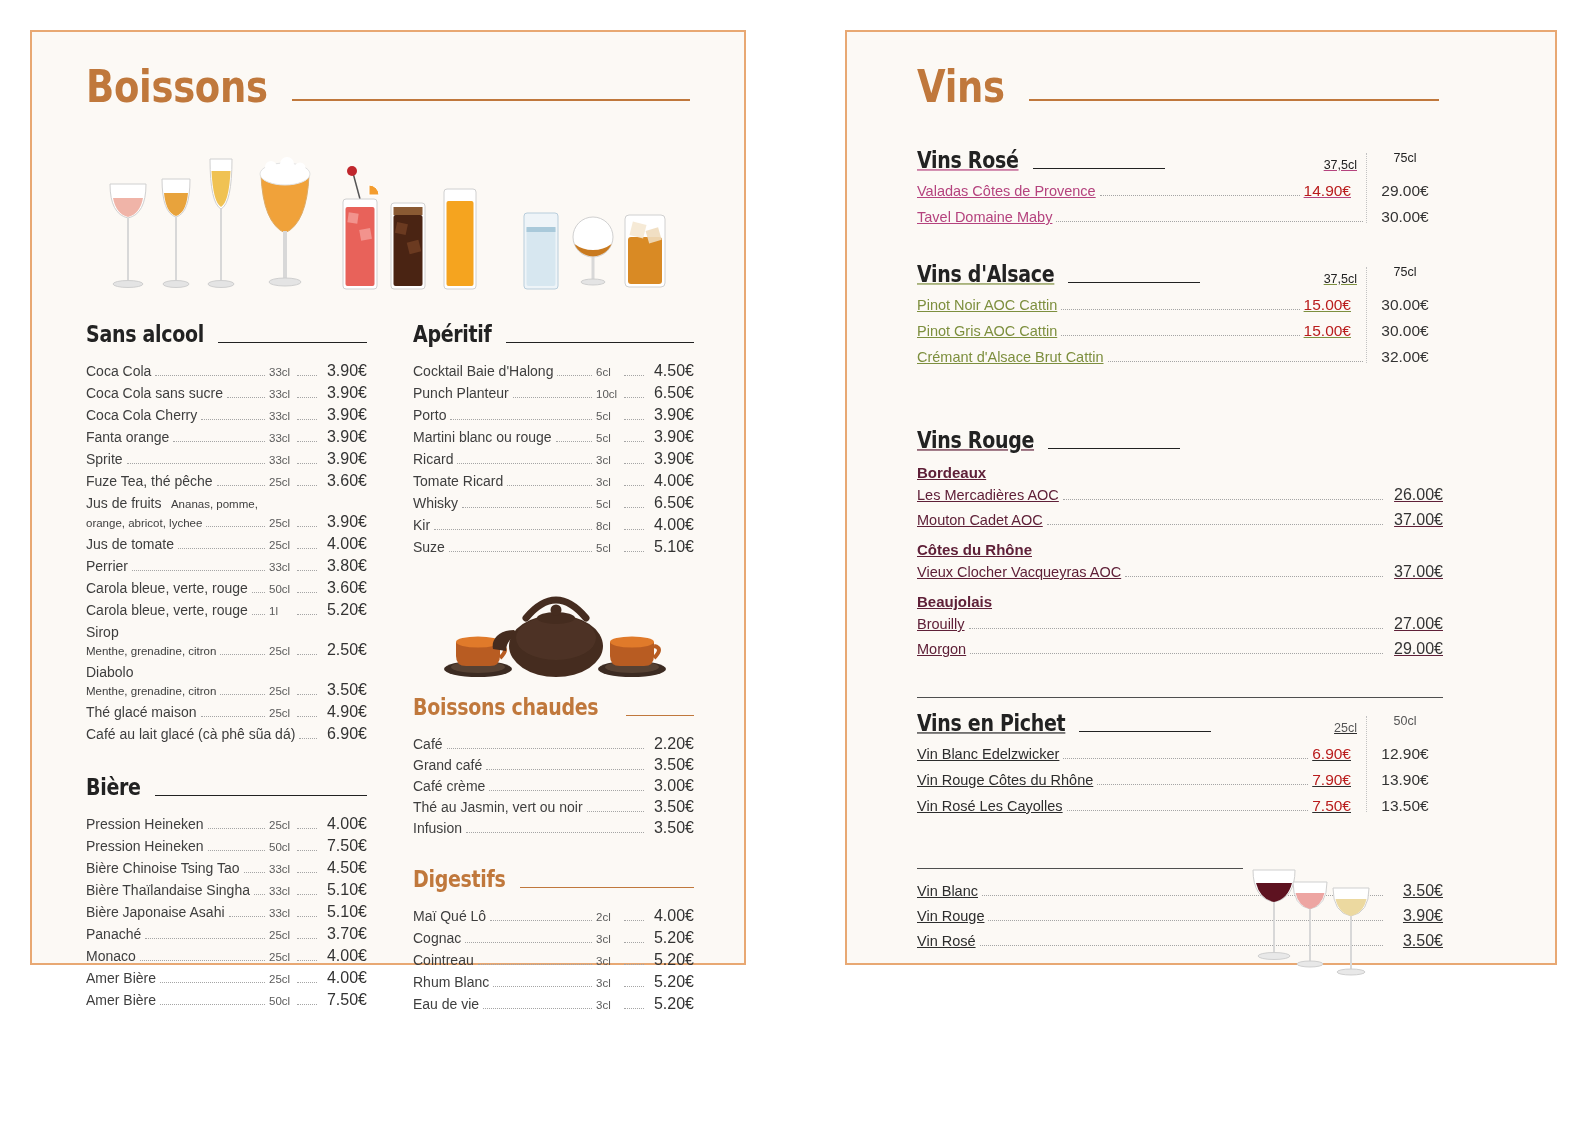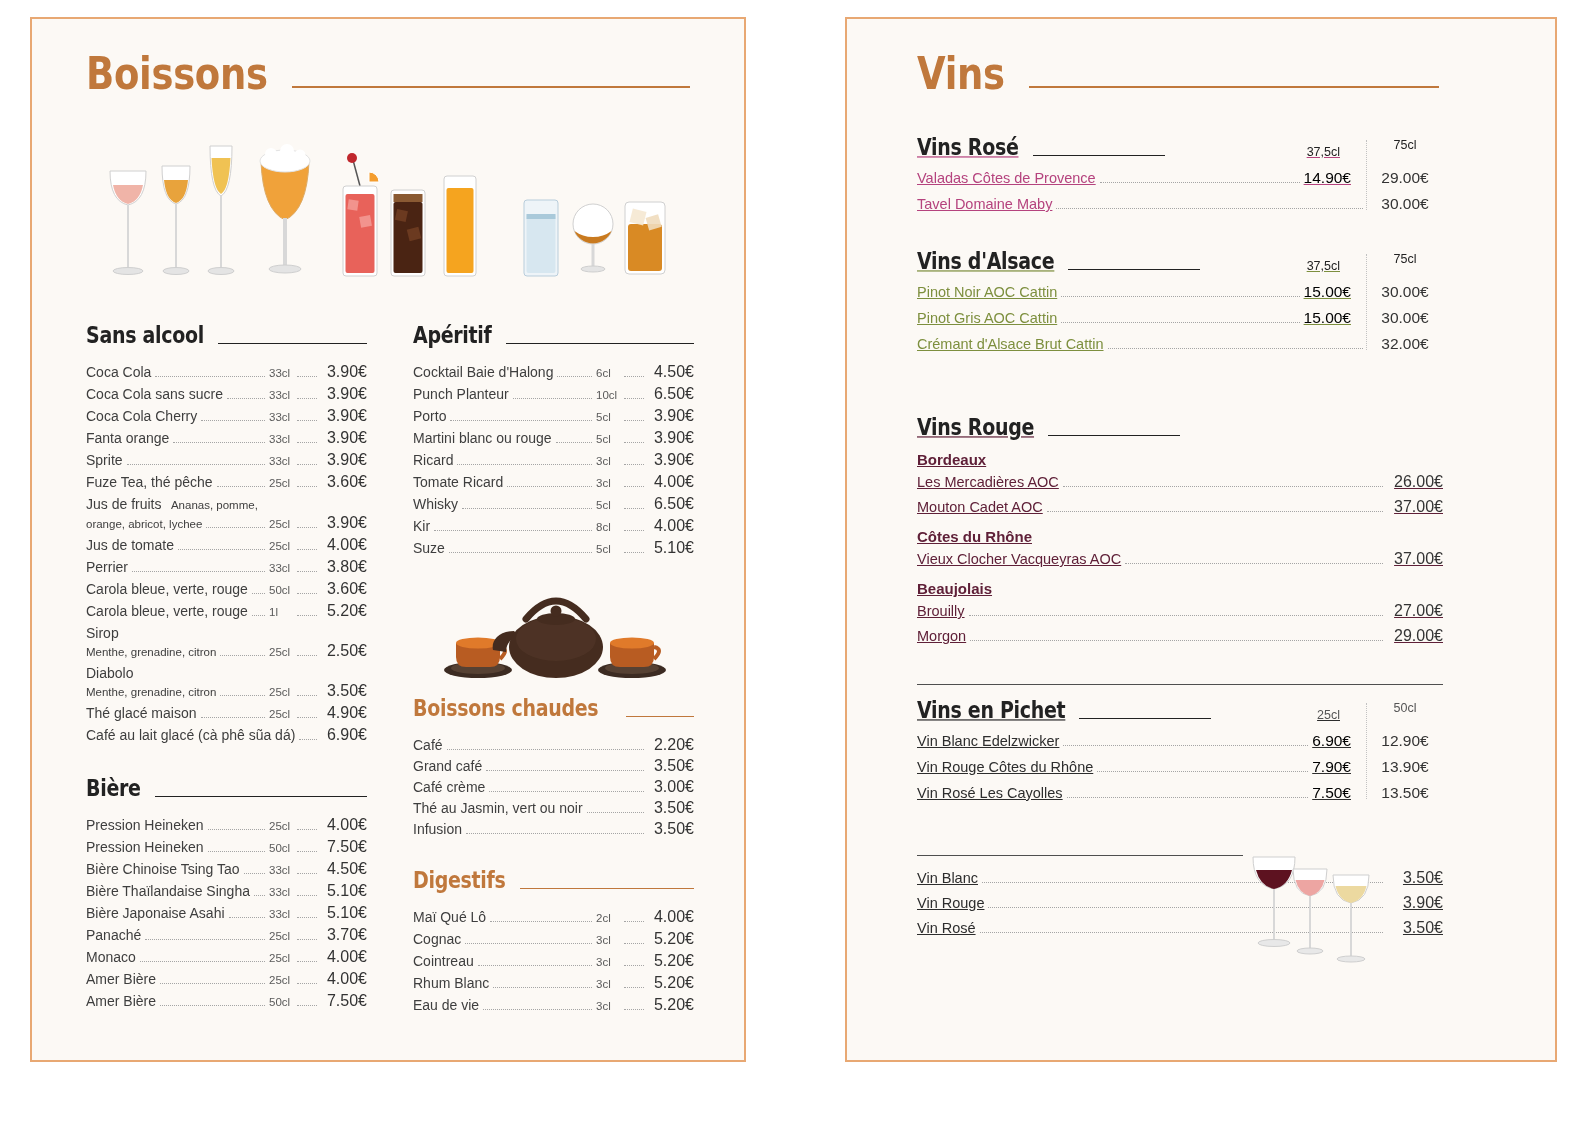--- a/index.html
+++ b/index.html
@@ -2,40 +2,40 @@
 <html style="--orange: #c0783c; --border: #e8a873; --pink: #b5437e; --green: #7d8f3e; --burgundy: #5f2038; --ink: #3e3e3e; --page: #fcf9f5;"><head>
 <meta charset="utf-8">
 <style>
   :root{
     --orange:#c0783c; --border:#e8a873; --pink:#b5437e; --green:#7d8f3e;
     --burgundy:#5f2038; --ink:#3e3e3e; --page:#fcf9f5;
   }
   *{box-sizing:border-box; margin:0; padding:0;}
   body{width:1587px; height:1122px; position:relative; background:#ffffff;
        font-family:"Liberation Sans", sans-serif; color:var(--ink); overflow:hidden;}
-  .sheet{position:absolute; top:17px; height:1045px; background:var(--page);
+  .sheet{position:absolute; top:30px; height:935px; background:var(--page);
          border:2px solid var(--border);}
   .sheet-left{left:30px; width:716px; padding:24px 50px 0 54px;}
   .sheet-right{left:845px; width:712px; padding:24px 112px 0 70px;}
 
   
   .deco{font-family:"DejaVu Sans", sans-serif; font-weight:700; display:inline-block;
         transform:scaleY(1.22); transform-origin:left bottom; letter-spacing:-.3px; white-space:nowrap;}
   .big-head{display:flex; align-items:flex-end; margin-top:14px;}
   .big-title{font-size:37px; color:var(--orange);}
   .big-line{flex:1 1 auto; border-bottom:2px solid var(--orange); margin:0 4px 12px 24px;}
 
   .sec-head{display:flex; align-items:baseline; margin-bottom:14px; color:#222;}
   .sh{font-size:19px;}
   .h-line{border-bottom:1.5px solid currentColor; margin:0 0 4px 14px;}
   .h-line.flex{flex:1 1 auto;}
   .h-line.fixed{width:132px;}
 
   
-  .cols{display:flex; gap:46px; margin-top:32px;}
+  .cols{display:flex; gap:46px; margin-top:18px;}
   .col{flex:1 1 0; min-width:0;}
   .drinks-photo{margin:28px 0 0 2px;}
   .teapot-photo{margin:10px auto 6px; text-align:center;}
 
   
   .mi{display:flex; align-items:baseline; line-height:20px; margin-bottom:1px; color:var(--ink);}
   .nm{font-size:14px; white-space:nowrap; flex:0 0 auto;}
   .note{font-size:11.5px; margin-left:5px; white-space:nowrap;}
   .ld{flex:1 1 auto; min-width:2px; border-bottom:1px dotted #a5a5a5; margin:0 4px 4px 4px;}
   .ld2{width:20px; flex:0 0 auto; border-bottom:1px dotted #a5a5a5; margin:0 4px 4px 0;}
@@ -46,26 +46,26 @@
   .mi2 .l2{display:flex; align-items:baseline; line-height:19px;}
   .sub{font-size:11.5px; white-space:nowrap; flex:0 0 auto;}
   .biere-head{margin-top:34px;}
   .digestifs-head{margin-top:32px;}
   .chaudes-head{margin-top:2px;gap:14px;}
 
   
   .wsec{position:relative;text-decoration:underline;}
   .wsec .sec-head{padding-right:76px; position:relative; margin-bottom:8px;}
   .spacer{flex:1 1 auto;}
-  .c1{font-size:12.5px; margin-right:27px; white-space:nowrap;}
+  .c1{font-size:12.5px; margin-right:10px; white-space:nowrap;}
   .c2{position:absolute; right:0; width:76px; text-align:center; font-size:12.5px; white-space:nowrap;}
   .vdiv{position:absolute; top:2px; bottom:4px; right:76px; border-left:1px dotted #c2c2c2;}
   .wrow{display:flex; align-items:baseline; line-height:20px; margin-bottom:6px; padding-right:76px; position:relative;}
   .wrow .nm{font-size:14.5px;}
-  .p1{font-size:15.5px; color:#000000; padding-right:16px; white-space:nowrap; flex:0 0 auto;}
+  .p1{font-size:15.5px; color:#b91c1c; padding-right:16px; white-space:nowrap; flex:0 0 auto;}
   .p2{position:absolute; right:0; width:76px; text-align:center; font-size:15.5px; color:#333; white-space:nowrap;}
   .srow{display:flex; align-items:baseline; line-height:20px; margin-bottom:5px;}
   .srow .nm{font-size:14.5px;}
   .srow .pr{min-width:56px;}
   .grp-head{font-weight:700; font-size:15px; color:var(--burgundy); margin:11px 0 3px; line-height:18px;}
   .sec-rose{margin-top:38px; color:var(--pink);}
   .sec-alsace{margin-top:38px; color:var(--green);}
   .sec-rouge{margin-top:64px; color:var(--burgundy);}
   .sec-pichet{margin-top:16px; color:#2d2d2d;}
   .sec-verre{margin-top:12px; color:#2d2d2d;}

